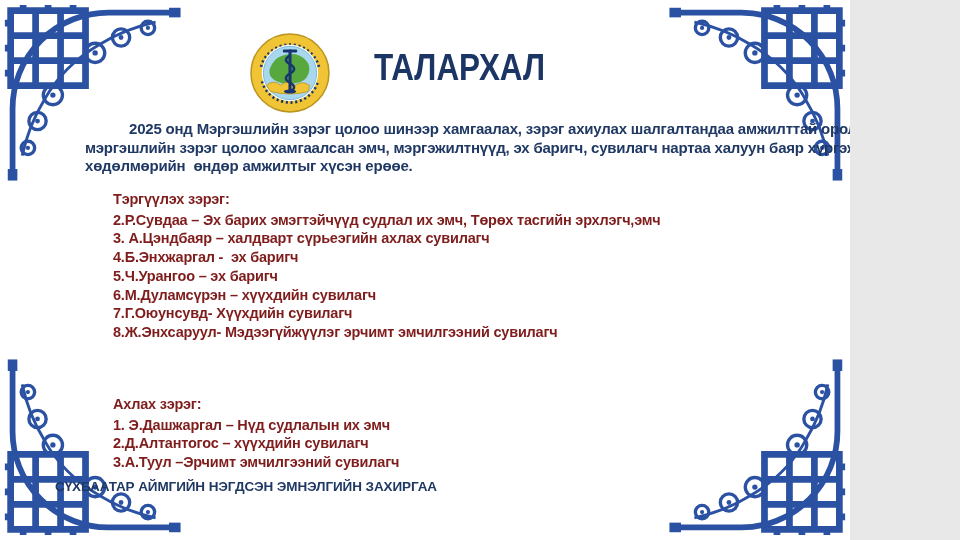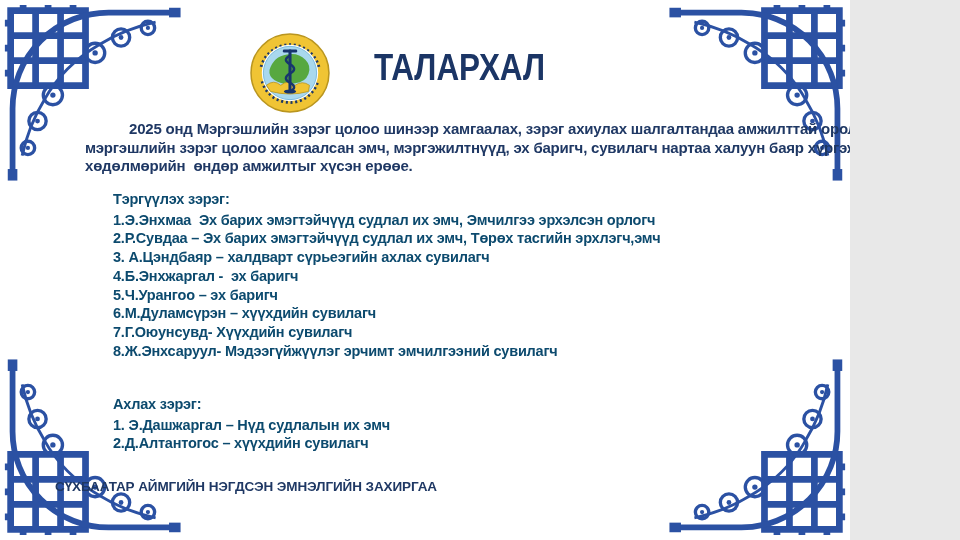--- a/index.html
+++ b/index.html
@@ -21,21 +21,21 @@
     font-size:37px;font-weight:bold;color:#1b3565;
     letter-spacing:0px;transform:scaleX(0.85);transform-origin:left top;
     white-space:nowrap;
   }
   
   .intro{
     position:absolute;left:85px;top:120px;width:844px;
     font-size:15px;line-height:18.6px;font-weight:bold;color:#1f3864;
     letter-spacing:-0.2px;text-indent:44px;white-space:pre-wrap;
   }
-  .section{position:absolute;left:113px;color:#0c4a6e;font-weight:bold;
+  .section{position:absolute;left:113px;color:#7f1d1d;font-weight:bold;
     font-size:14.5px;letter-spacing:-0.2px;}
   .section .heading{line-height:18.7px;margin-bottom:2px;white-space:pre-wrap;}
   .section .item{line-height:18.7px;white-space:pre-wrap;}
   .section.s1{top:190px;}
   .section.s2{top:395px;}
   .footer{
     position:absolute;left:55px;top:479px;width:900px;text-align:left;
     font-size:13.5px;font-weight:bold;color:#1f3864;letter-spacing:-0.1px;
     white-space:pre-wrap;
   }
@@ -114,34 +114,34 @@
     <ellipse cx="40" cy="58" rx="6" ry="2" fill="#17356e"></ellipse>
   </svg>
 
   <div class="title">ТАЛАРХАЛ</div>
 
   <div class="intro">2025 онд Мэргэшлийн зэрэг цолоо шинээр хамгаалах, зэрэг ахиулах шалгалтандаа амжилттай оролцож мэргэшлийн зэрэг цолоо хамгаалсан эмч, мэргэжилтнүүд, эх баригч, сувилагч нартаа халуун баяр хүргэж, ажил хөдөлмөрийн  өндөр амжилтыг хүсэн ерөөе.</div>
 
   <div class="section s1">
     <div class="heading">Тэргүүлэх зэрэг:</div>
     <div>
-        <div class="item">1.Э.Энхмаа  Эх барих эмэгтэйчүүд судлал их эмч, Эмчилгээ эрхэлсэн орлогч</div>
         <div class="item">2.Р.Сувдаа – Эх барих эмэгтэйчүүд судлал их эмч, Төрөх тасгийн эрхлэгч,эмч</div>
         <div class="item">3. А.Цэндбаяр – халдварт сүрьеэгийн ахлах сувилагч</div>
         <div class="item">4.Б.Энхжаргал -  эх баригч</div>
         <div class="item">5.Ч.Урангоо – эх баригч</div>
         <div class="item">6.М.Дуламсүрэн – хүүхдийн сувилагч</div>
         <div class="item">7.Г.Оюунсувд- Хүүхдийн сувилагч</div>
         <div class="item">8.Ж.Энхсаруул- Мэдээгүйжүүлэг эрчимт эмчилгээний сувилагч</div>
       </div>
   </div>
 
   <div class="section s2">
     <div class="heading">Ахлах зэрэг:</div>
     <div>
         <div class="item">1. Э.Дашжаргал – Нүд судлалын их эмч</div>
         <div class="item">2.Д.Алтантогос – хүүхдийн сувилагч</div>
+        <div class="item">3.А.Туул –Эрчимт эмчилгээний сувилагч</div>
       </div>
   </div>
 
   <div class="footer">СҮХБААТАР АЙМГИЙН НЭГДСЭН ЭМНЭЛГИЙН ЗАХИРГАА</div>
 
 </div>
 
 </body></html>

